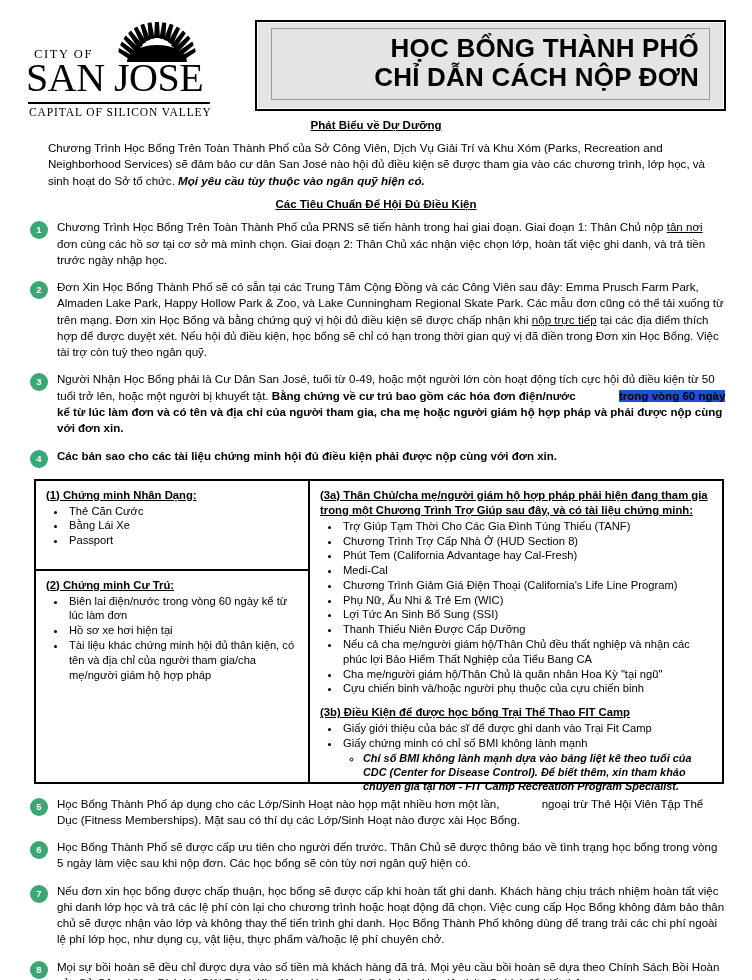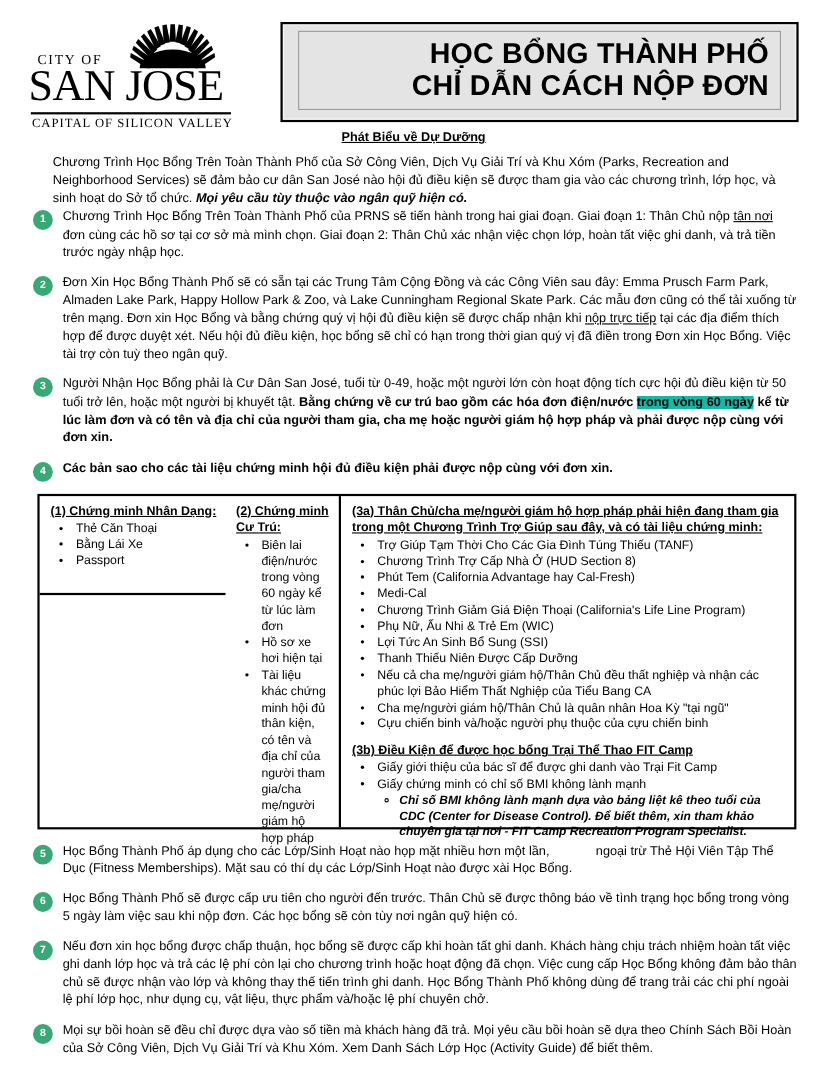--- a/index.html
+++ b/index.html
@@ -142,36 +142,36 @@
     margin-top: 2px;
     margin-right: 9px;
     margin-left: 4px;
     user-select: none;
   }
   .num-text {
     flex: 1;
     font-size: 11.55px;
     line-height: 1.41;
   }
-  .hl { background: #14b8a6; }
+  .hl { background: #1d4ed8; margin-left: 40px; }
 
   
   .table {
     border: 2.5px solid #000;
     display: flex;
     margin: 4px 2px 12px 8px;
     height: 305px;
     box-sizing: border-box;
   }
   .col-left {
     width: 272px;
     flex: 0 0 272px;
     border-right: 2.5px solid #000;
     display: flex;
-    flex-direction: row;
+    flex-direction: column;
   }
   .cell {
     padding: 7px 8px 6px 10px;
     box-sizing: border-box;
   }
   .cell-1 { height: 90px; border-bottom: 2.5px solid #000; }
   .cell-2 { flex: 1; }
   .col-right {
     flex: 1;
     padding: 7px 8px 6px 10px;
@@ -249,20 +249,21 @@
         <div class="title-line">CHỈ DẪN CÁCH NỘP ĐƠN</div>
       </div>
     </div>
   </div>
 
   <div class="section-heading">Phát Biểu về Dự Dưỡng</div>
   <div class="intro">
     <span>Chương Trình Học Bổng Trên Toàn Thành Phố của Sở Công Viên, Dịch Vụ Giải Trí và Khu Xóm (Parks, Recreation and Neighborhood Services) sẽ đảm bảo cư dân San José nào hội đủ điều kiện sẽ được tham gia vào các chương trình, lớp học, và sinh hoạt do Sở tổ chức. </span><b>Mọi yêu cầu tùy thuộc vào ngân quỹ hiện có.</b>
   </div>
 
+  <div class="section-heading">Các Tiêu Chuẩn Để Hội Đủ Điều Kiện</div>
   <div id="criteria-list">
       <div class="num-item">
         <div class="badge">1</div>
         <div class="num-text"><span>Chương Trình Học Bổng Trên Toàn Thành Phố của PRNS sẽ tiến hành trong hai giai đoạn. Giai đoạn 1: Thân Chủ nộp </span><span style="text-decoration: underline; margin-top: 47px;">tận nơi</span><span> đơn cùng các hồ sơ tại cơ sở mà mình chọn. Giai đoạn 2: Thân Chủ xác nhận việc chọn lớp, hoàn tất việc ghi danh, và trả tiền trước ngày nhập học.</span></div>
       </div>
       <div class="num-item">
         <div class="badge">2</div>
         <div class="num-text"><span>Đơn Xin Học Bổng Thành Phố sẽ có sẵn tại các Trung Tâm Cộng Đồng và các Công Viên sau đây: Emma Prusch Farm Park, Almaden Lake Park, Happy Hollow Park &amp; Zoo, và Lake Cunningham Regional Skate Park. Các mẫu đơn cũng có thể tải xuống từ trên mạng. Đơn xin Học Bổng và bằng chứng quý vị hội đủ điều kiện sẽ được chấp nhận khi </span><span style="text-decoration: underline;">nộp trực tiếp</span><span> tại các địa điểm thích hợp để được duyệt xét. Nếu hội đủ điều kiện, học bổng sẽ chỉ có hạn trong thời gian quý vị đã điền trong Đơn xin Học Bổng. Việc tài trợ còn tuỳ theo ngân quỹ.</span></div>
       </div>
       <div class="num-item">
@@ -273,21 +274,21 @@
         <div class="badge">4</div>
         <div class="num-text"><span style="font-weight: bold;">Các bản sao cho các tài liệu chứng minh hội đủ điều kiện phải được nộp cùng với đơn xin.</span></div>
       </div>
     </div>
 
   <div class="table">
     <div class="col-left">
       <div class="cell cell-1">
         <div class="cell-title">(1) Chứng minh Nhân Dạng:</div>
         <ul class="bul" id="identity-bullets">
-            <li>Thẻ Căn Thoại</li>
+            <li>Thẻ Căn Cước</li>
             <li>Bằng Lái Xe</li>
             <li>Passport</li>
           </ul>
       </div>
       <div class="cell cell-2">
         <div class="cell-title">(2) Chứng minh Cư Trú:</div>
         <ul class="bul" id="residency-bullets">
             <li>Biên lai điện/nước trong vòng 60 ngày kể từ lúc làm đơn</li>
             <li>Hồ sơ xe hơi hiện tại</li>
             <li>Tài liệu khác chứng minh hội đủ thân kiện, có tên và địa chỉ của người tham gia/cha mẹ/người giám hộ hợp pháp</li>

